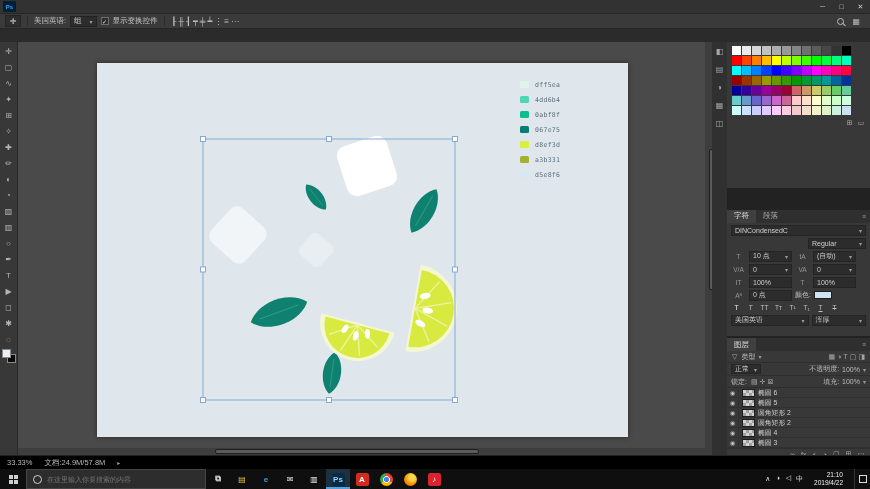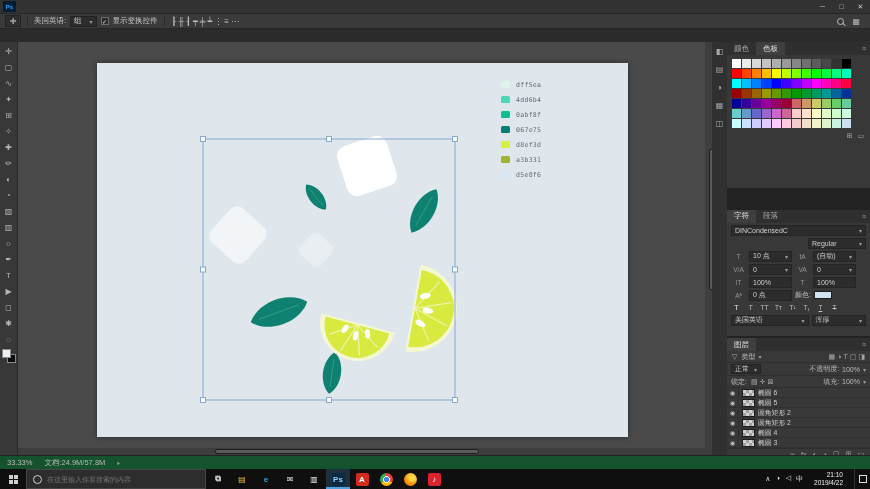--- a/index.html
+++ b/index.html
@@ -48,21 +48,21 @@
     font-size:8px; color:#b5b5b5; }
   .tool-colors { position:relative; width:14px; height:14px; margin-top:2px; }
   .fg-chip { position:absolute; left:0; top:0; width:9px; height:9px; background:#e9f1f7; border:1px solid #8a8a8a; z-index:2; }
   .bg-chip { position:absolute; right:0; bottom:0; width:9px; height:9px; background:#0b0b0b; border:1px solid #8a8a8a; }
 
   
   .docarea { position:absolute; left:18px; top:42px; width:694px; height:413px; background:#4a4a4a; overflow:hidden; }
   .artboard { position:absolute; left:79px; top:21px; width:531px; height:374px; background:#dfe6ec;
     box-shadow:0 0 5px rgba(0,0,0,.45); }
   .artboard svg { position:absolute; left:0; top:0; }
-  .legend { position:absolute; left:404px; top:18px; display:flex; flex-direction:column; gap:8px; }
+  .legend { position:absolute; left:423px; top:18px; display:flex; flex-direction:column; gap:8px; }
   .legend-row { display:flex; align-items:center; gap:6px; height:7px; }
   .legend-chip { width:9px; height:7px; border-radius:1.5px; display:inline-block; }
   .legend-label { font-family:"DejaVu Sans Mono",monospace; font-size:6.5px; color:#5f7078; letter-spacing:.3px; }
   .vscroll { position:absolute; right:0; top:0; width:7px; height:100%; background:#3e3e3e; }
   .vscroll .thumb { position:absolute; left:1px; top:26%; width:5px; height:34%; background:#5b5b5b; border-radius:2px; }
   .hscroll { position:absolute; left:0; bottom:0; width:100%; height:7px; background:#3e3e3e; }
   .hscroll .thumb { position:absolute; top:1px; left:28%; width:38%; height:5px; background:#5b5b5b; border-radius:2px; }
 
   
   .dock { position:absolute; left:712px; top:42px; width:15px; height:413px; background:#303030;
@@ -106,21 +106,21 @@
   .layer-list { height:60px; overflow:hidden; }
   .layer-row { display:flex; align-items:center; height:10px; border-bottom:1px solid #303030; }
   .eye { width:12px; text-align:center; font-size:6px; color:#c5c5c5; border-right:1px solid #2e2e2e; flex:none; }
   .thumb { width:13px; height:8px; margin:0 3px; border:1px solid #1e1e1e; flex:none;
     background:repeating-conic-gradient(#9f9f9f 0% 25%, #d2d2d2 0% 50%) 0 0/6px 6px; }
   .lname { font-size:6.8px; color:#cfcfcf; white-space:nowrap; }
   .lp-bottom { display:flex; justify-content:flex-end; gap:4px; padding:1px 5px; border-top:1px solid #2e2e2e;
     color:#a8a8a8; font-size:6.5px; align-items:center; }
 
   
-  .statusbar { position:absolute; left:0; top:455px; width:870px; height:14px; background:#14532d;
+  .statusbar { position:absolute; left:0; top:455px; width:870px; height:14px; background:#000000;
     border-top:1px solid #222; display:flex; align-items:center; font-size:7.5px; color:#b9b9b9;
     padding:0 7px; gap:12px; }
 
   
   .taskbar { position:absolute; left:0; top:469px; width:870px; height:20px; background:#0f0f0f;
     display:flex; align-items:center; color:#ddd; }
   .start { width:26px; height:20px; display:flex; align-items:center; justify-content:center; }
   .winlogo { display:grid; grid-template-columns:4px 4px; grid-template-rows:4px 4px; gap:1px; }
   .winlogo span { background:#cfcfcf; }
   .tsearch { width:180px; height:20px; background:#2d2d2d; border:1px solid #454545;
@@ -331,25 +331,20 @@
       <span class="dock-icon">◧</span>
       <span class="dock-icon">▤</span>
       <span class="dock-icon">◑</span>
       <span class="dock-icon">▦</span>
       <span class="dock-icon">◫</span>
     </div>
 
   <div class="rightcol">
 
     <div class="panel panel-color">
-      <div class="panel-tabs">
-        <span class="ptab">颜色</span>
-        <span class="ptab active">色板</span>
-        <span class="panel-menu">≡</span>
-      </div>
       <div class="swatch-grid">
           <span class="sw" style="background: rgb(255, 255, 255);"></span>
           <span class="sw" style="background: rgb(235, 235, 235);"></span>
           <span class="sw" style="background: rgb(215, 215, 215);"></span>
           <span class="sw" style="background: rgb(194, 194, 194);"></span>
           <span class="sw" style="background: rgb(174, 174, 174);"></span>
           <span class="sw" style="background: rgb(153, 153, 153);"></span>
           <span class="sw" style="background: rgb(133, 133, 133);"></span>
           <span class="sw" style="background: rgb(112, 112, 112);"></span>
           <span class="sw" style="background: rgb(92, 92, 92);"></span>

